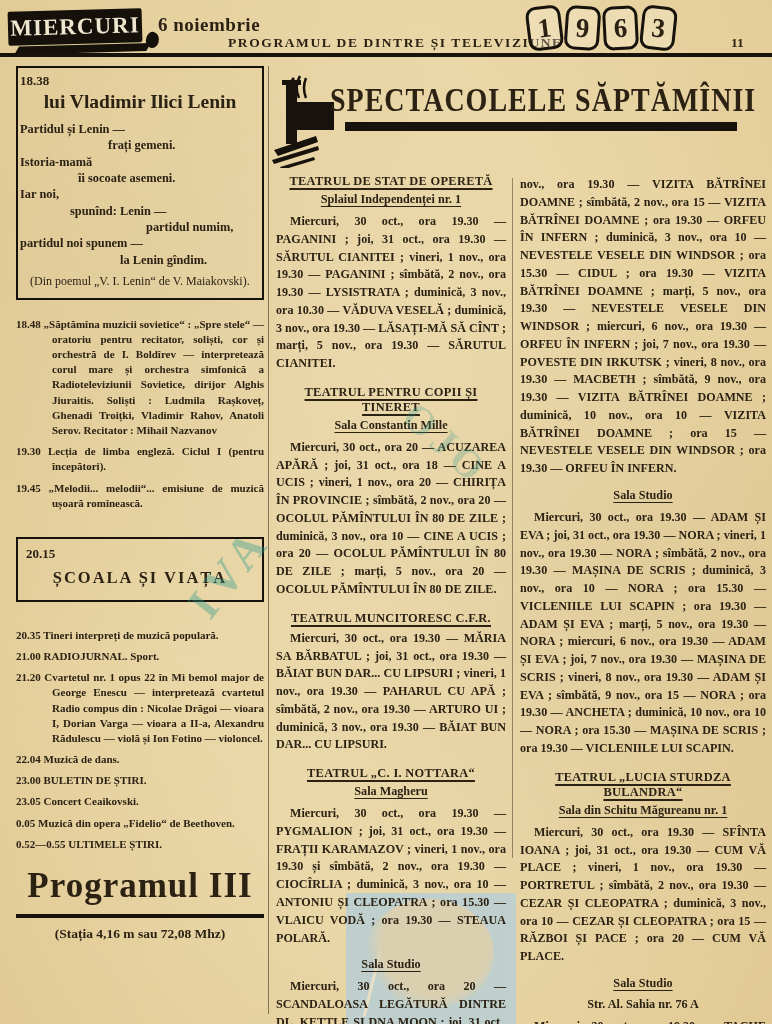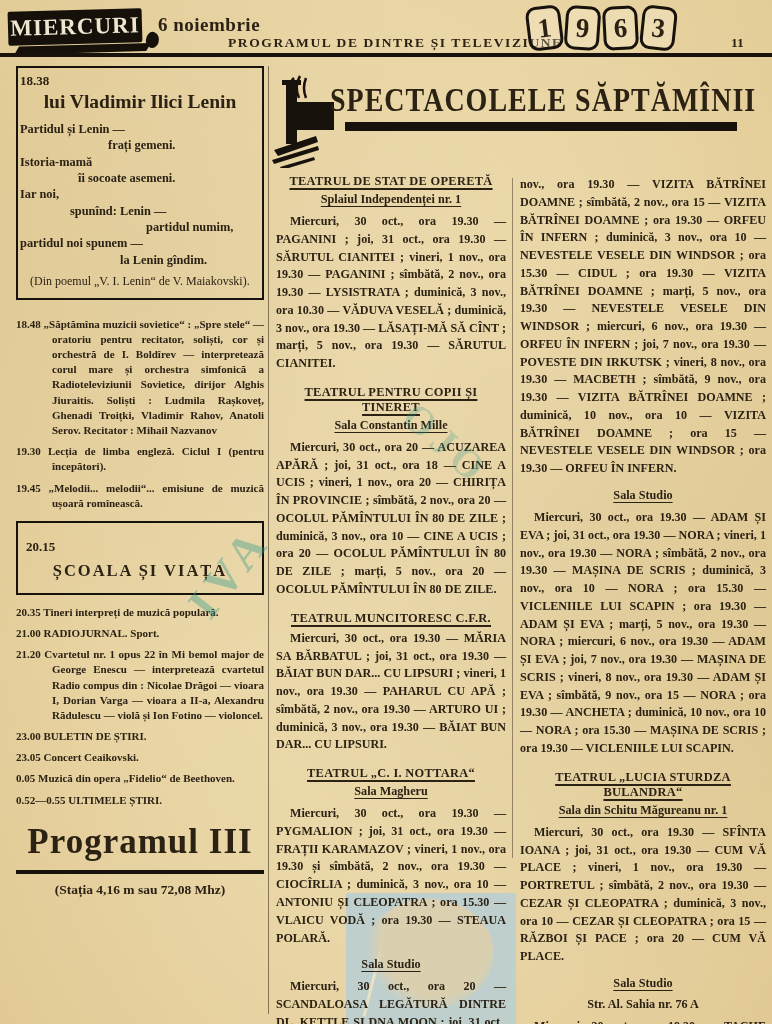--- a/index.html
+++ b/index.html
@@ -34,21 +34,21 @@
   .colR{position:absolute;left:520px;top:168px;width:246px;}
   
   .lenin-box{border:2px solid #17120b;padding:5px 2px 8px;margin-bottom:17px;}
   .t-label{font-weight:bold;font-size:13px;}
   .lenin-title{text-align:center;font-weight:bold;font-size:19.5px;line-height:1.12;margin:2px 0 8px;}
   .poem{font-weight:bold;font-size:12.4px;line-height:1.32;}
   .pl1{margin-left:88px}.pl3{margin-left:58px}.pl5{margin-left:50px}.pl6{margin-left:126px}.pl8{margin-left:100px}
   .credit{font-size:12px;margin-top:6px;text-indent:10px;line-height:1.3;}
   .entry{font-size:11px;font-weight:bold;line-height:1.38;text-align:justify;
     padding-left:36px;text-indent:-36px;margin:6px 0;}
-  .scoala-box{border:2px solid #17120b;padding:16px 8px 12px;margin:10px 0;}
+  .scoala-box{border:2px solid #17120b;padding:7px 8px 12px;margin:26px 0;}
   .scoala-title{text-align:center;font-weight:bold;font-size:16.5px;letter-spacing:2px;margin-top:6px;}
   .prog3-title{font-weight:bold;font-size:35px;text-align:center;margin:14px 0 8px;letter-spacing:1px;}
   .prog3-rule{height:4px;background:#17120b;margin:2px 0 8px;}
   .station{text-align:center;font-weight:bold;font-size:13.5px;margin-bottom:10px;}
   .para{font-weight:bold;font-size:12.1px;line-height:1.47;text-align:justify;text-indent:14px;margin:4px 0 10px;}
   .para.nofl{text-indent:0;}
   
   .spectHead{position:absolute;left:272px;top:70px;width:494px;height:102px;}
   .orn{position:absolute;left:0;top:4px;}
   .spect-title{position:absolute;left:58px;top:10px;width:436px;font-weight:bold;font-size:28px;
@@ -118,20 +118,21 @@
     <p class="entry"><span>19.45</span> <span>„Melodii... melodii“... emisiune de muzică ușoară romînească.</span></p>
 
     <div class="scoala-box">
       <div class="t-label">20.15</div>
       <div class="scoala-title">ȘCOALA ȘI VIAȚA</div>
     </div>
 
     <p class="entry"><span>20.35</span> <span>Tineri interpreți de muzică populară.</span></p>
     <p class="entry"><span>21.00</span> <span>RADIOJURNAL. Sport.</span></p>
     <p class="entry"><span>21.20</span> <span>Cvartetul nr. 1 opus 22 în Mi bemol major de George Enescu — interpretează cvartetul Radio compus din : Nicolae Drăgoi — vioara I, Dorian Varga — vioara a II-a, Alexandru Rădulescu — violă și Ion Fotino — violoncel.</span></p>
+    <p class="entry"><span>22.04</span> <span>Muzică de dans.</span></p>
     <p class="entry"><span>23.00</span> <span>BULETIN DE ȘTIRI.</span></p>
     <p class="entry"><span>23.05</span> <span>Concert Ceaikovski.</span></p>
     <p class="entry"><span>0.05</span> <span>Muzică din opera „Fidelio“ de Beethoven.</span></p>
     <p class="entry"><span>0.52—0.55</span> <span>ULTIMELE ȘTIRI.</span></p>
 
     <div class="prog3-title">Programul III</div>
     <div class="prog3-rule"></div>
     <div class="station">(Stația 4,16 m sau 72,08 Mhz)</div>
 
   </div>

